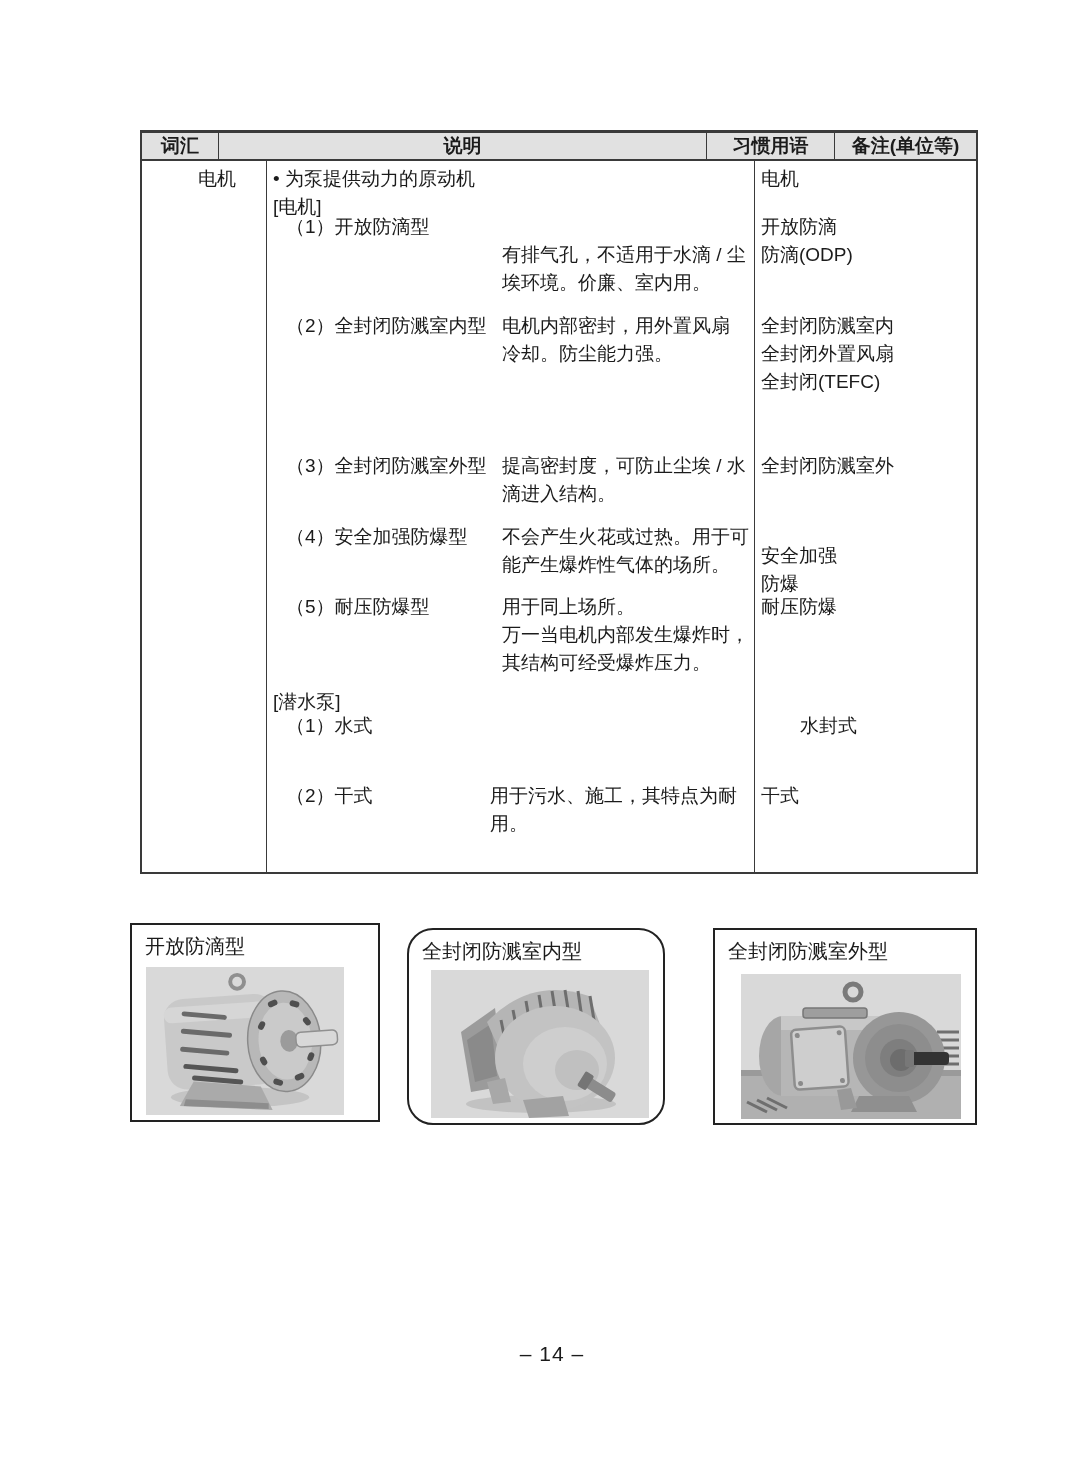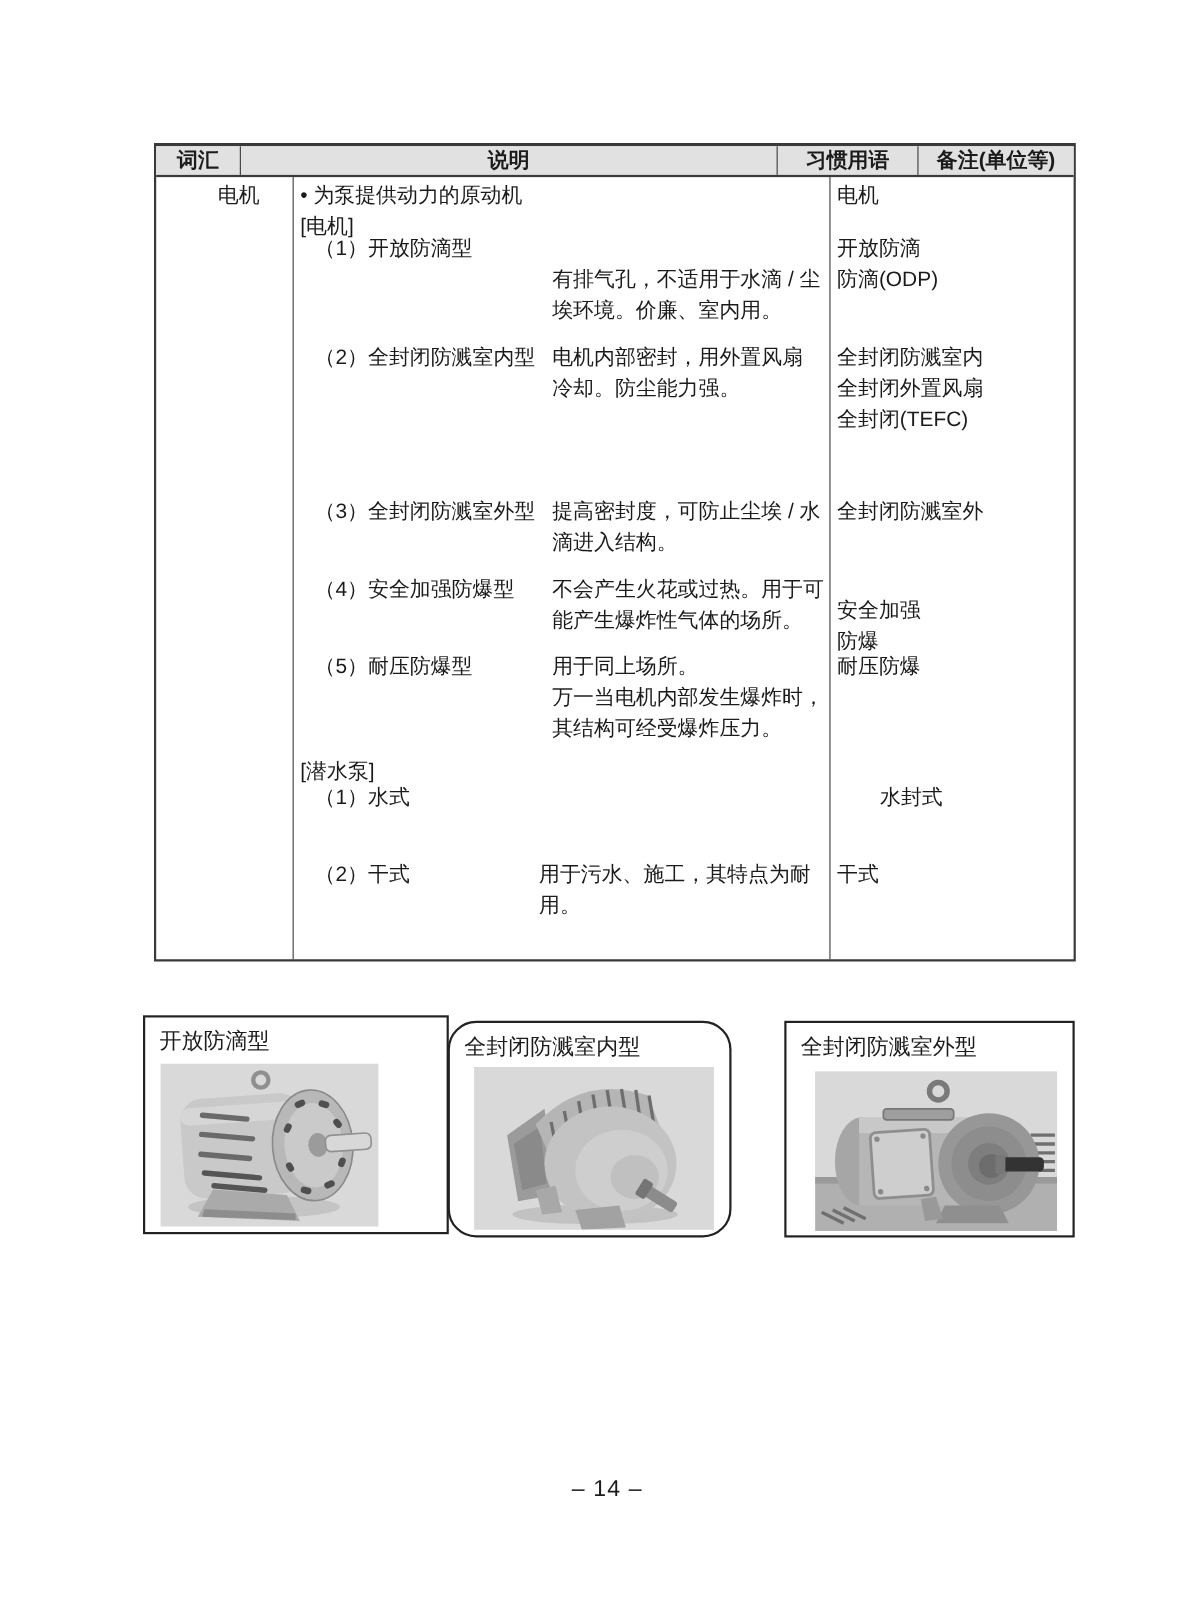--- a/index.html
+++ b/index.html
@@ -94,21 +94,21 @@
 防爆</div>
         <div class="t" style="left:6px;top:432px;">耐压防爆</div>
         <div class="t" style="left:6px;top:551px;margin-left:39px;">水封式</div>
         <div class="t" style="left:6px;top:621px;">干式</div>
       </div>
 
 
     </div>
   </div>
 
-  <div class="figbox" style="left:130px;top:923px;width:278px;height:199px;">
+  <div class="figbox" style="left:130px;top:923px;width:250px;height:199px;">
     <div class="figtitle">开放防滴型</div>
     <div class="photo" style="left:14px;top:42px;width:198px;height:148px;">
       <svg viewBox="0 0 200 150">
         <circle cx="92" cy="15" r="7" fill="none" stroke="#8f8f8f" stroke-width="4"></circle>
         <ellipse cx="95" cy="132" rx="70" ry="10" fill="#c4c4c4"></ellipse>
         <g transform="rotate(-4 100 80)">
           <rect x="20" y="28" width="112" height="92" rx="20" fill="#c9c9c9"></rect>
           <rect x="20" y="36" width="112" height="16" rx="8" fill="#d6d6d6"></rect>
           <rect x="38" y="44" width="46" height="5" rx="2.5" fill="#6a6a6a" transform="rotate(9 61 46)"></rect>
           <rect x="36" y="62" width="52" height="5" rx="2.5" fill="#6a6a6a" transform="rotate(9 62 64)"></rect>

